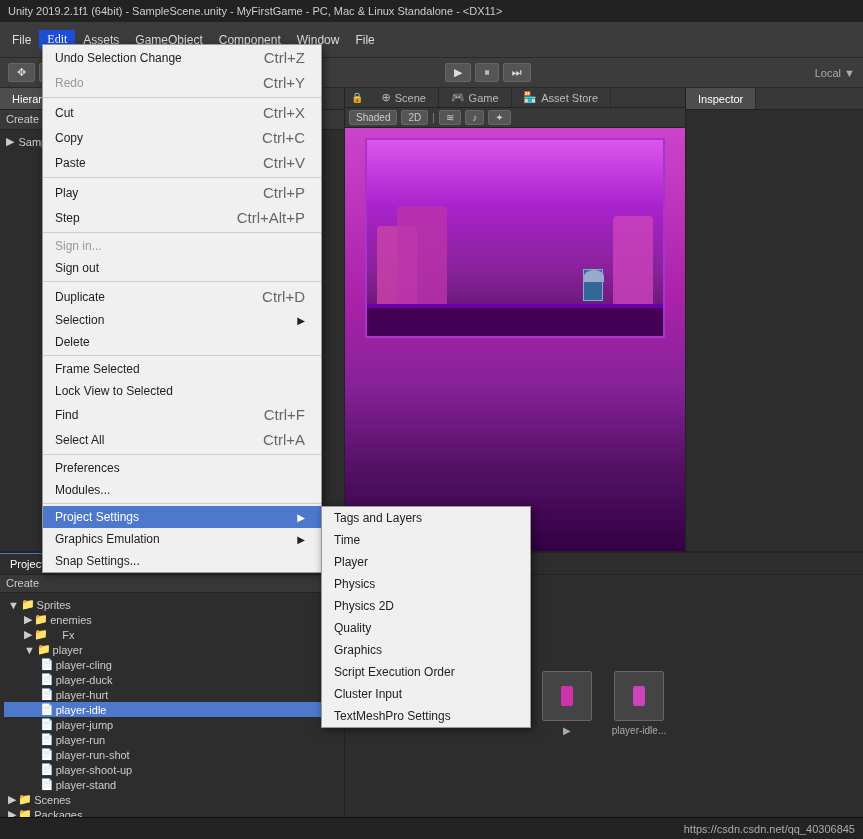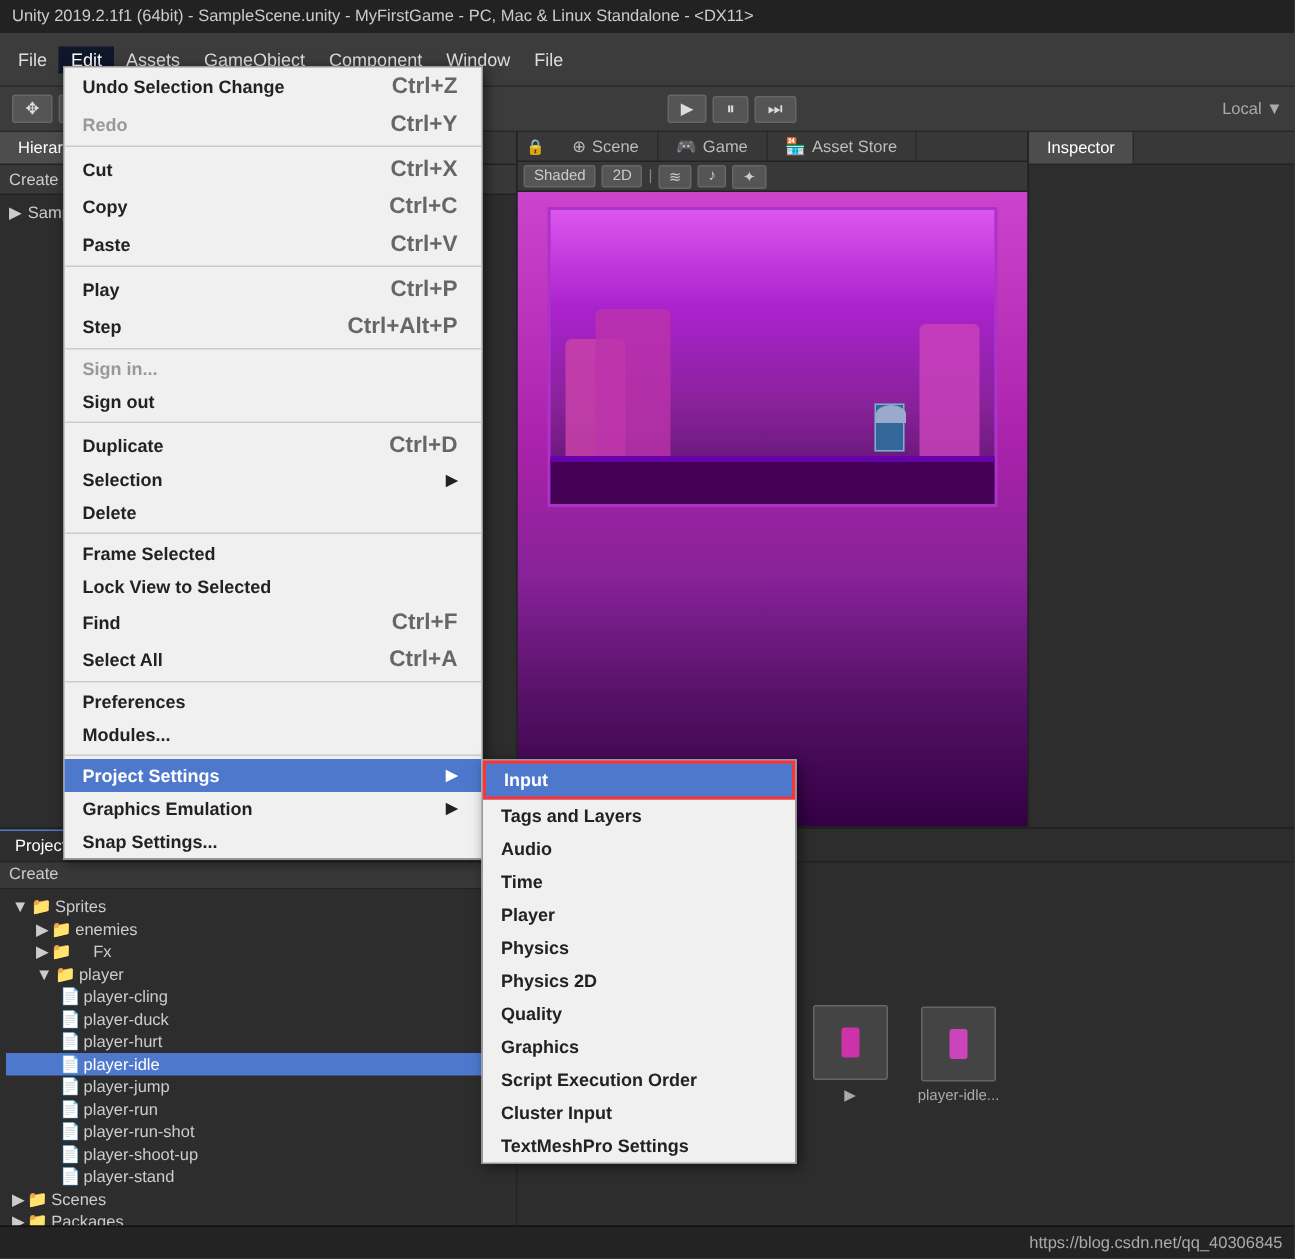--- a/index.html
+++ b/index.html
@@ -33,21 +33,21 @@
       padding: 0 4px;
       color: #ddd;
       font-size: 12px;
       border-bottom: 1px solid #2a2a2a;
     }
     .menu-item {
       padding: 2px 8px;
       cursor: pointer;
       color: #ddd;
     }
-    .menu-item.active { background: #0f172a; color: white; }
+    .menu-item.active { background: #1d4ed8; color: white; font-family: Liberation Serif, serif; }
 
     
     #toolbar {
       background: #3c3c3c;
       height: 30px;
       display: flex;
       align-items: center;
       padding: 0 8px;
       border-bottom: 1px solid #2a2a2a;
       gap: 4px;
@@ -149,21 +149,20 @@
     .tree-item.selected { background: #4d78cc; color: white; }
 
     
     #edit-menu-overlay {
       position: absolute;
       top: 44px;
       left: 42px;
       z-index: 1000;
       display: flex;
       align-items: flex-start;
-      font-weight: bold;
     }
 
     .dropdown-menu {
       background: #f0f0f0;
       border: 1px solid #999;
       min-width: 280px;
       box-shadow: 2px 2px 8px rgba(0,0,0,0.5);
       font-size: 12px;
       color: #222;
     }
@@ -561,28 +560,22 @@
     </div>
     <div class="dropdown-item">
       <span>Modules...</span>
     </div>
     <hr class="dropdown-separator">
     <div class="dropdown-item active submenu-container" style="position:relative;">
       <span>Project Settings</span>
       <span class="arrow-right">▶</span>
 
       <div id="project-settings-submenu">
-        <div class="dropdown-item input-highlight" style="border:2px solid #ff3333; background:#4d78cc; color:white;">
-          <span>Input</span>
-        </div>
         <div class="dropdown-item">
           <span>Tags and Layers</span>
-        </div>
-        <div class="dropdown-item">
-          <span>Audio</span>
         </div>
         <div class="dropdown-item">
           <span>Time</span>
         </div>
         <div class="dropdown-item">
           <span>Player</span>
         </div>
         <div class="dropdown-item">
           <span>Physics</span>
         </div>
@@ -611,14 +604,14 @@
       <span class="arrow-right">▶</span>
     </div>
     <div class="dropdown-item">
       <span>Snap Settings...</span>
     </div>
 
   </div>
 </div>
 
 <div id="status-bar">
-  <span>https://blog.csdn.net/qq_40306845</span>
+  <span>https://csdn.csdn.net/qq_40306845</span>
 </div>
 
 </body></html>

